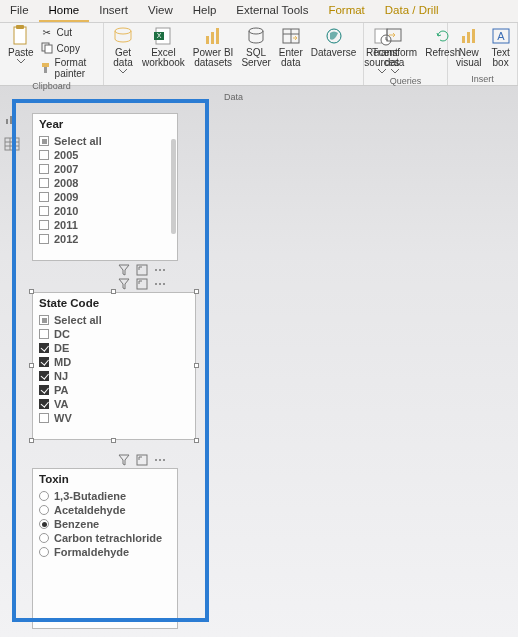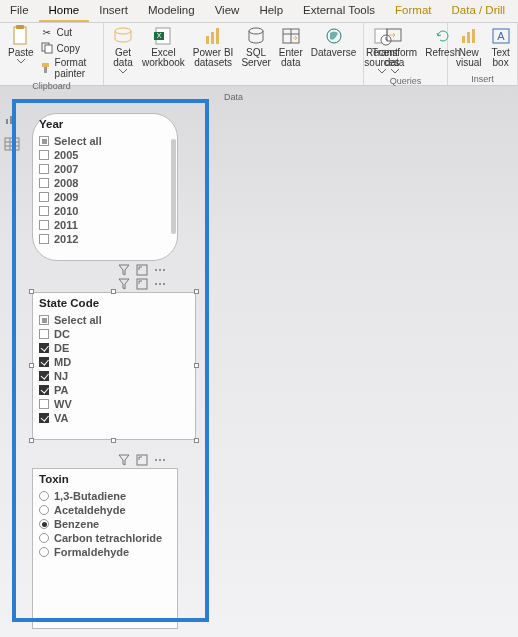--- a/index.html
+++ b/index.html
@@ -54,21 +54,20 @@
 
   svg { display:block; }
 </style>
 </head>
 <body>
 
 <div class="tabbar">
   <div class="tab">File</div>
   <div class="tab active">Home</div>
   <div class="tab">Insert</div>
-  <div class="tab">Modeling</div>
   <div class="tab">View</div>
   <div class="tab">Help</div>
   <div class="tab">External Tools</div>
   <div class="tab fmt">Format</div>
   <div class="tab dd">Data / Drill</div>
 </div>
 
 <div class="ribbon">
 
   <div class="group" style="width:104px;">
@@ -268,21 +267,21 @@
         <rect x="1" y="2" width="14" height="12" fill="none" stroke="#888"></rect>
         <line x1="1" y1="6" x2="15" y2="6" stroke="#888"></line>
         <line x1="1" y1="10" x2="15" y2="10" stroke="#888"></line>
         <line x1="6" y1="2" x2="6" y2="14" stroke="#888"></line>
       </svg>
     </div>
 </div>
 
 <div class="canvas">
 
-  <div class="slicer" id="slicer-year" style="left:32px; top:16px; width:146px; height:148px;border-radius:25px;">
+  <div class="slicer" id="slicer-year" style="left:32px; top:16px; width:146px; height:148px;">
     <div class="title">Year</div>
     <div class="body" id="year-body">
         <div class="opt">
           <span class="cb tri"></span>
           <span>Select all</span>
         </div>
         <div class="opt">
           <span class="cb"></span>
           <span>2005</span>
         </div>
@@ -386,26 +385,26 @@
         </div>
         <div class="opt">
           <span class="cb checked"></span>
           <span>NJ</span>
         </div>
         <div class="opt">
           <span class="cb checked"></span>
           <span>PA</span>
         </div>
         <div class="opt">
-          <span class="cb"></span>
-          <span>WV</span>
-        </div>
-        <div class="opt">
           <span class="cb checked"></span>
           <span>VA</span>
+        </div>
+        <div class="opt">
+          <span class="cb"></span>
+          <span>WV</span>
         </div>
       </div>
   </div>
 
   <div class="vis-toolbar" style="left:118px; top:357px;">
     <div class="vic">
         <svg width="12" height="12">
           <path d="M1 1 h10 l-4 5 v5 l-2 -1 v-4 z" fill="none" stroke="#777"></path>
         </svg>
       </div>

